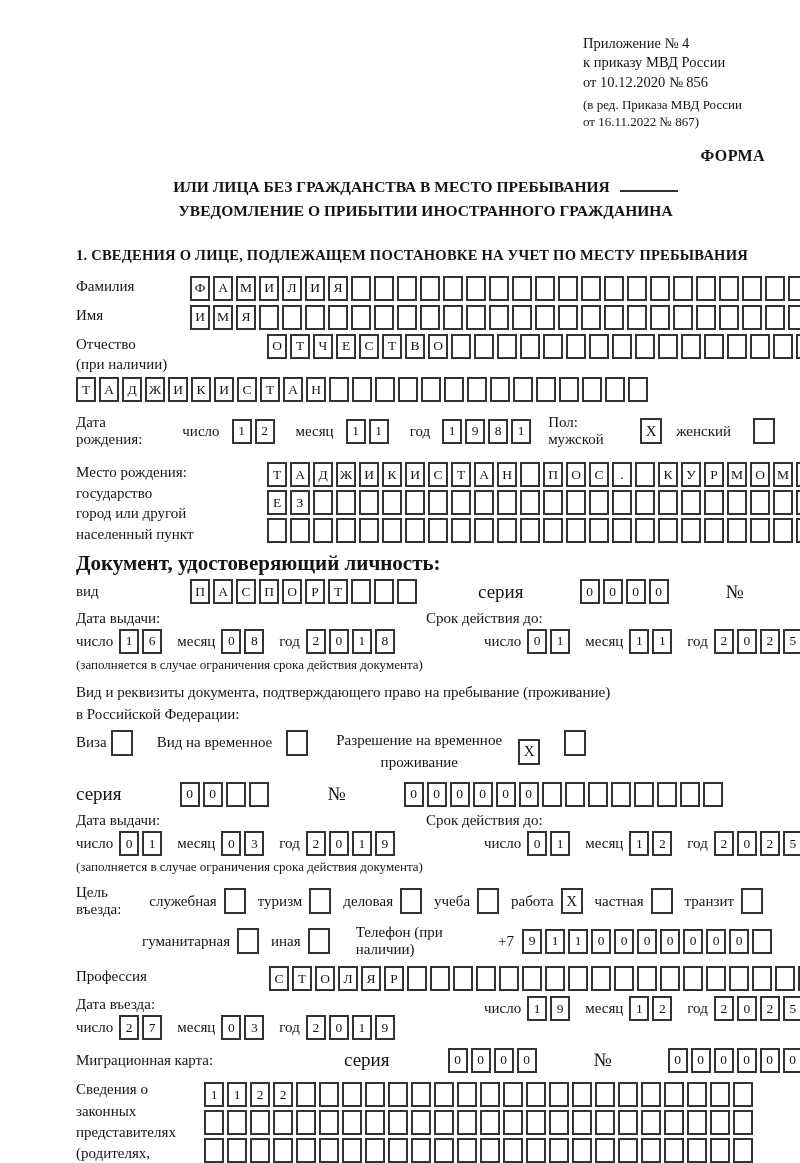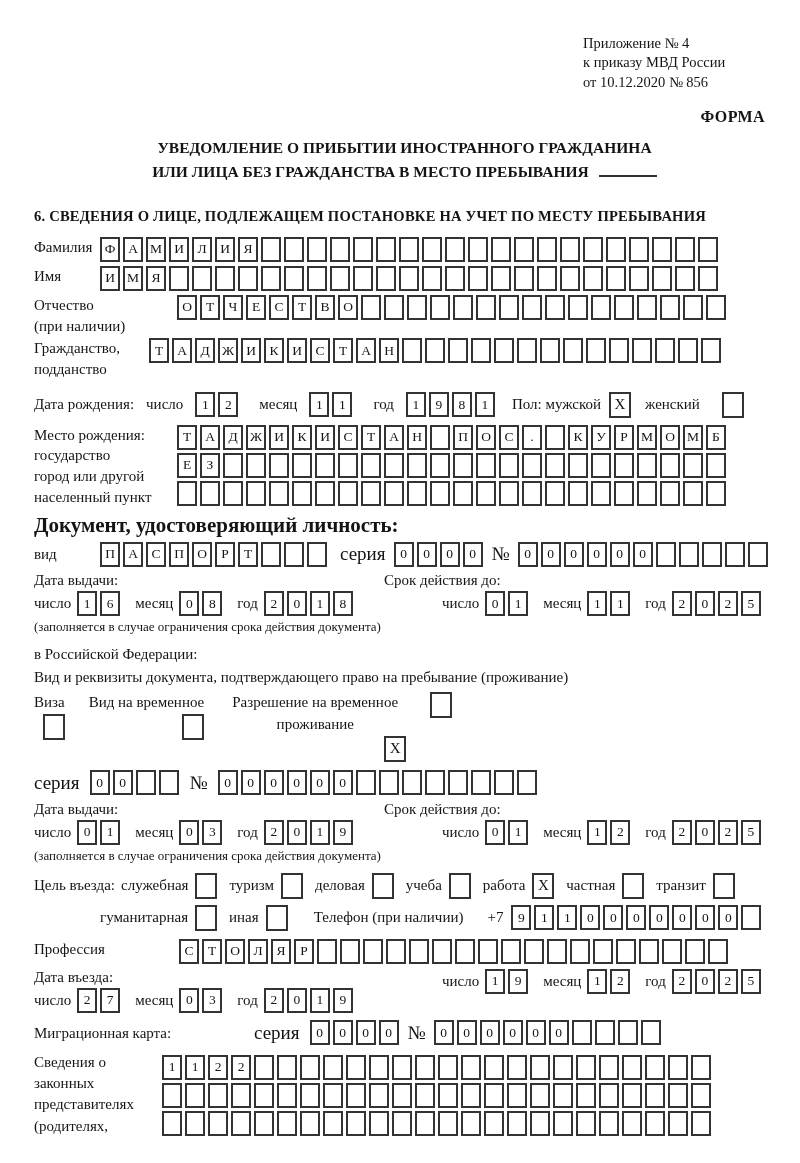--- a/index.html
+++ b/index.html
@@ -2,33 +2,33 @@
 <html><head>
 <meta charset="utf-8">
 <style>
   * { box-sizing: border-box; margin: 0; padding: 0; }
   html, body { background: #ffffff; }
   body {
     width: 800px; height: 1163px; overflow: hidden;
     font-family: "Liberation Serif", "DejaVu Serif", serif;
     color: #141414;
   }
-  .page { position: relative; width: 800px; height: 1163px; padding: 34px 25px 0 34px; }
+  .page { position: relative; width: 800px; height: 1163px; padding: 34px 25px 0 76px; }
 
   .ref-block { margin-left: auto; width: 192px; font-size: 14.5px; line-height: 1.33; }
   .ref-line { white-space: nowrap; }
   .ref-small { font-size: 13px; line-height: 1.3; margin-top: 5px; }
   .forma { text-align: right; padding-right: 10px; font-weight: bold; font-size: 16px; margin-top: 16px; letter-spacing: .4px; }
 
   .title { text-align: center; font-weight: bold; font-size: 15.5px; line-height: 1.55; margin-top: 10px; }
   .blank-underline { display: inline-block; width: 58px; border-bottom: 2px solid #333; height: 13px; margin-left: 10px; }
 
   .section-heading { font-weight: bold; font-size: 14.6px; margin-top: 24px; letter-spacing: .2px; }
 
-  .frow { display: flex; align-items: flex-start; margin-top: 4px; }
+  .frow { display: flex; align-items: flex-start; margin-top: 4px; gap: 48px; }
   .flabel { font-size: 15px; line-height: 1.38; flex: 0 0 auto; }
   .w66  { width: 66px; }  .w115 { width: 115px; } .w143 { width: 143px; } .w145 { width: 145px; }
   .cells { display: flex; flex-wrap: nowrap; }
   .cell {
     width: 20px; height: 25px; border: 2px solid #333; margin-right: 3px;
     display: flex; align-items: center; justify-content: center;
     font-size: 13.5px; flex: 0 0 auto; background: #fff;
   }
   .cbox {
     width: 22px; height: 26px; border: 2px solid #333; flex: 0 0 auto;
@@ -51,21 +51,21 @@
   .dp-right { flex: 1; }
   .dp-heading { font-size: 15px; margin-bottom: 2px; }
   .dgroup { display: flex; align-items: center; }
   .dlbl { font-size: 15px; margin: 0 6px 0 12px; flex: 0 0 auto; }
   .dgroup .dlbl:first-child { margin-left: 0; }
   .dp-note { text-align: left; font-size: 13px; margin-top: 3px; }
 
   .intro { font-size: 15px; line-height: 1.5; margin-top: 8px; }
 
   .visa-row { display: flex; align-items: flex-start; margin-top: 4px; }
-  .opt { display: flex; align-items: flex-end; flex-direction: column; }
+  .opt { display: flex; align-items: center; }
   .opt .olabel { font-size: 15px; line-height: 1.45; }
   .opt .cbox { margin-left: 8px; }
   .opt-center { text-align: center; }
   .ow185 { width: 182px; } .ow175 { width: 172px; }
 
   .purpose-row { display: flex; align-items: center; margin-top: 9px; font-size: 15px; }
   .purpose-row .cbox { margin: 0 12px 0 7px; }
   .purpose-row2 { margin-left: 66px; margin-top: 6px; }
   .phone-cells { display: flex; margin-left: 8px; }
 
@@ -75,29 +75,33 @@
 </style>
 </head>
 <body>
 
 <div class="page">
 
   <div class="ref-block">
     <div class="ref-line">Приложение № 4</div>
     <div class="ref-line">к приказу МВД России</div>
     <div class="ref-line">от 10.12.2020 № 856</div>
+    <div class="ref-small">
+      <div class="ref-line">(в ред. Приказа МВД России</div>
+      <div class="ref-line">от 16.11.2022 № 867)</div>
+    </div>
   </div>
   <div class="forma">ФОРМА</div>
 
   <div class="title">
+    <div><span>ИЛИ ЛИЦА БЕЗ ГРАЖДАНСТВА В МЕСТО ПРЕБЫВАНИЯ</span><span class="blank-underline"></span></div>
     <div>УВЕДОМЛЕНИЕ О ПРИБЫТИИ ИНОСТРАННОГО ГРАЖДАНИНА</div>
-    <div><span>ИЛИ ЛИЦА БЕЗ ГРАЖДАНСТВА В МЕСТО ПРЕБЫВАНИЯ</span><span class="blank-underline"></span></div>
-  </div>
-
-  <div class="section-heading">6. СВЕДЕНИЯ О ЛИЦЕ, ПОДЛЕЖАЩЕМ ПОСТАНОВКЕ НА УЧЕТ ПО МЕСТУ ПРЕБЫВАНИЯ</div>
+  </div>
+
+  <div class="section-heading">1. СВЕДЕНИЯ О ЛИЦЕ, ПОДЛЕЖАЩЕМ ПОСТАНОВКЕ НА УЧЕТ ПО МЕСТУ ПРЕБЫВАНИЯ</div>
 
   <div class="frow" style="margin-top:12px">
     <div class="flabel w66">Фамилия</div>
     <div class="cells">
         <span class="cell">Ф</span>
         <span class="cell">А</span>
         <span class="cell">М</span>
         <span class="cell">И</span>
         <span class="cell">Л</span>
         <span class="cell">И</span>
@@ -185,24 +189,20 @@
         <span class="cell"></span>
         <span class="cell"></span>
         <span class="cell"></span>
         <span class="cell"></span>
         <span class="cell"></span>
         <span class="cell"></span>
       </div>
   </div>
 
   <div class="frow" style="margin-top:2px">
-    <div class="flabel w115 two-col-label">
-      <div>Гражданство,</div>
-      <div>подданство</div>
-    </div>
     <div class="cells">
         <span class="cell">Т</span>
         <span class="cell">А</span>
         <span class="cell">Д</span>
         <span class="cell">Ж</span>
         <span class="cell">И</span>
         <span class="cell">К</span>
         <span class="cell">И</span>
         <span class="cell">С</span>
         <span class="cell">Т</span>
@@ -243,21 +243,21 @@
         <span class="cell">9</span>
         <span class="cell">8</span>
         <span class="cell">1</span>
       </div>
     <span class="gap-s">Пол: мужской</span>
     <span class="cbox gap-s">X</span>
     <span class="gap-m">женский</span>
     <span class="cbox gap-l"></span>
   </div>
 
-  <div class="frow" style="margin-top:7px">
+  <div class="frow" style="margin-top:14px">
     <div class="flabel w143">
       <div>Место рождения:</div>
       <div>государство</div>
       <div>город или другой</div>
       <div>населенный пункт</div>
     </div>
     <div>
       <div class="cells">
           <span class="cell">Т</span>
           <span class="cell">А</span>
@@ -410,22 +410,22 @@
             <span class="cell">0</span>
             <span class="cell">2</span>
             <span class="cell">5</span>
           </div>
       </div>
     </div>
     <div class="dp-note">(заполняется в случае ограничения срока действия документа)</div>
   </div>
 
   <div class="intro">
+    <div>Вид и реквизиты документа, подтверждающего право на пребывание (проживание)</div>
     <div>в Российской Федерации:</div>
-    <div>Вид и реквизиты документа, подтверждающего право на пребывание (проживание)</div>
   </div>
 
   <div class="visa-row">
     <div class="opt">
       <span class="olabel">Виза</span>
       <span class="cbox" style="margin-left:4px"></span>
     </div>
     <div class="opt" style="margin-left:24px">
       <span class="olabel">Вид на временное</span>
       <span class="cbox" style="margin-left:14px"></span>

